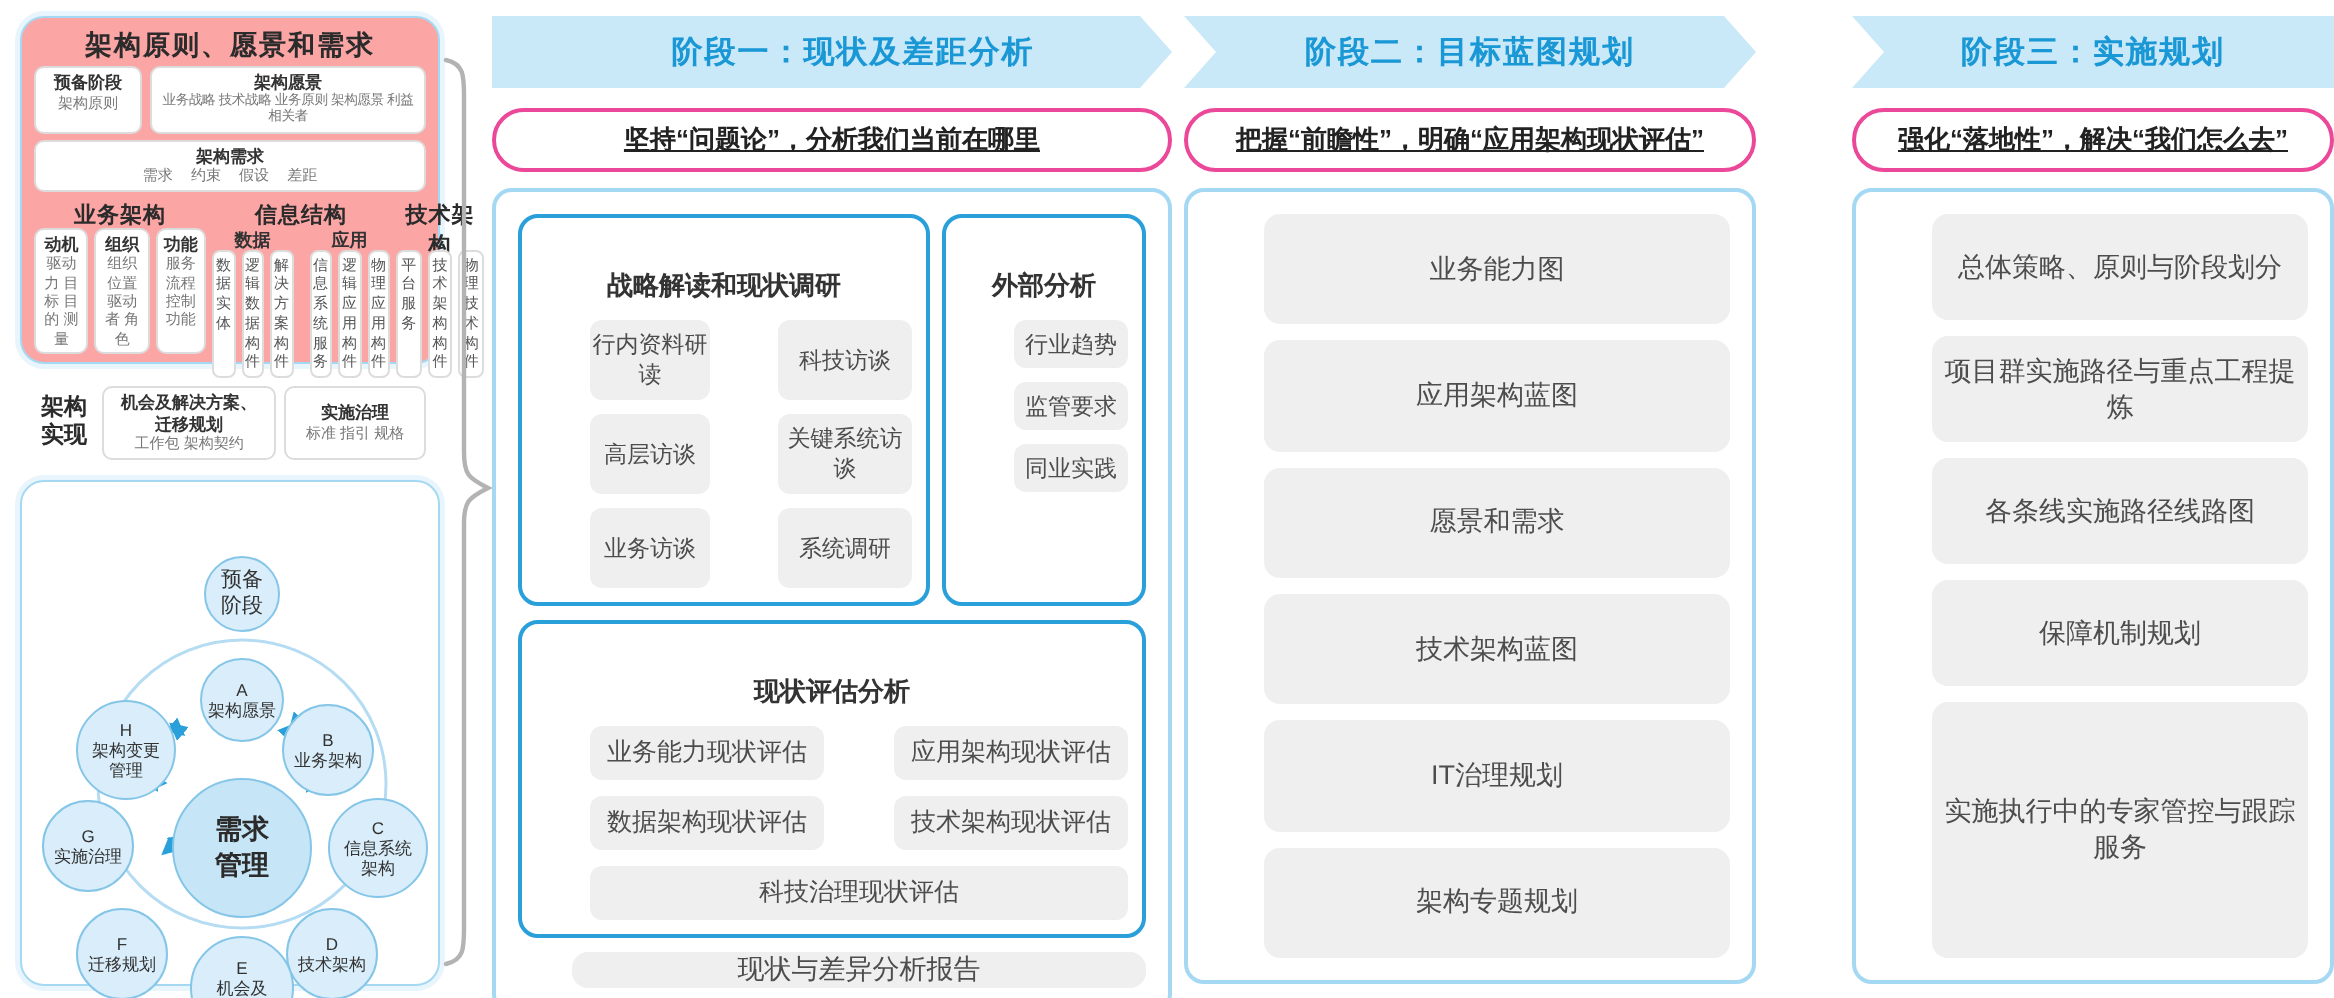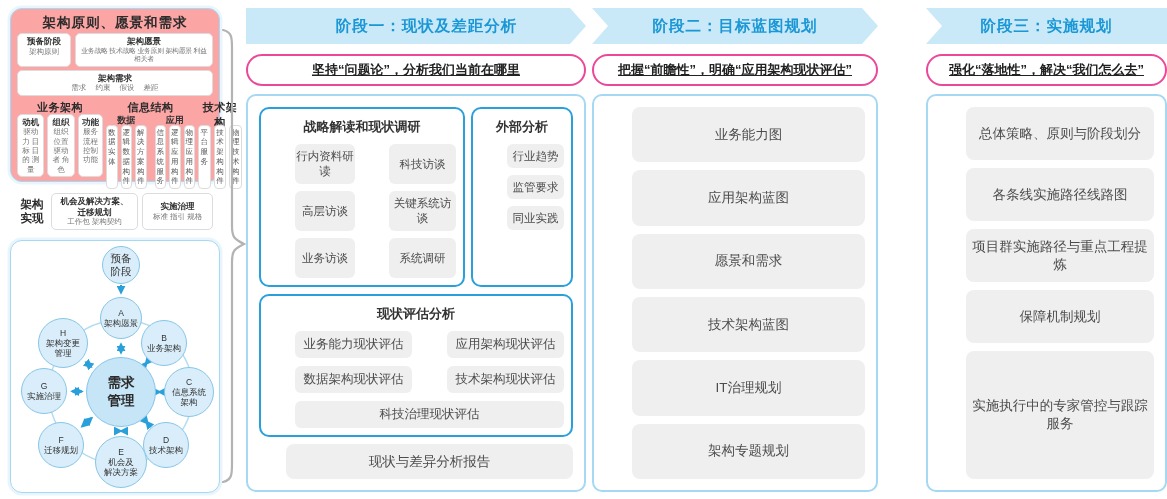--- a/index.html
+++ b/index.html
@@ -47,21 +47,21 @@
     position:absolute; left:10px; top:240px; width:210px; height:253px;
     background:#fff; border:1.5px solid #a5d8f2; border-radius:12px;
     box-shadow:0 0 0 2.5px rgba(190,225,246,.35);
   }
   #adm-svg { position:absolute; left:0; top:0; }
   .adm-node {
     position:absolute; border-radius:50%;
     background:#d9eefa; border:1.5px solid #85c6e8;
     display:flex; align-items:center; justify-content:center;
     text-align:center; white-space:pre-line;
-    font-size:8.5px; line-height:1.2; color:#333;
+    font-size:8.5px; line-height:1.2; color:#333;margin-top:32px;
   }
   .adm-center { background:#c6e5f6; font-size:13.5px; font-weight:bold; color:#2b2b2b; line-height:1.3; }
 
   
   .brace { position:absolute; left:220px; top:28px; }
 
   
   .main { position:absolute; left:246px; top:8px; width:921px; height:484px; display:flex; gap:6px; }
   .pcol { display:flex; flex-direction:column; }
   .pcol-1 { flex:0 0 340px; }
@@ -84,21 +84,21 @@
     display:flex; align-items:center; justify-content:center;
     font-size:13px; font-weight:bold; color:#222;text-decoration:underline;
   }
   .content {
     margin-top:8px; flex:1;
     border:2px solid #a5d8f2; border-radius:10px; background:#fff;
     padding:11px; display:flex; flex-direction:column; gap:7px;
   }
 
   .sub-blue { border:2px solid #2aa0da; border-radius:10px; background:#fff; padding:7px; }
-  .sub-title { text-align:center; font-size:13px; font-weight:bold; color:#333; margin:2px 0 8px; }
+  .sub-title { text-align:center; font-size:13px; font-weight:bold; color:#333; margin:18px 0 8px; }
   .chip {
     background:#efefef; border-radius:6px; color:#4d4d4d;
     display:flex; align-items:center; justify-content:center; text-align:center;margin-left:27px;
   }
 
   .p1-top { display:flex; gap:6px; flex:0 0 122px; }
   .p1-strategy { width:206px; }
   .p1-external { flex:1; }
   .strategy-grid { display:grid; grid-template-columns:1fr 1.08fr; gap:7px; }
   .strategy-grid .chip { height:40px; font-size:11.5px; }
@@ -307,21 +307,21 @@
         </div>
     </div>
   </div>
 
   <div class="pcol pcol-3">
     <div class="banner last">阶段三：实施规划</div>
     <div class="subtitle">强化“落地性”，解决“我们怎么去”</div>
     <div class="content">
       <div class="stack p3">
           <div class="chip">总体策略、原则与阶段划分</div>
+          <div class="chip">项目群实施路径与重点工程提炼</div>
           <div class="chip">各条线实施路径线路图</div>
-          <div class="chip">项目群实施路径与重点工程提炼</div>
           <div class="chip">保障机制规划</div>
           <div class="chip">实施执行中的专家管控与跟踪服务</div>
         </div>
     </div>
   </div>
 
 </div>
 
 </body></html>

